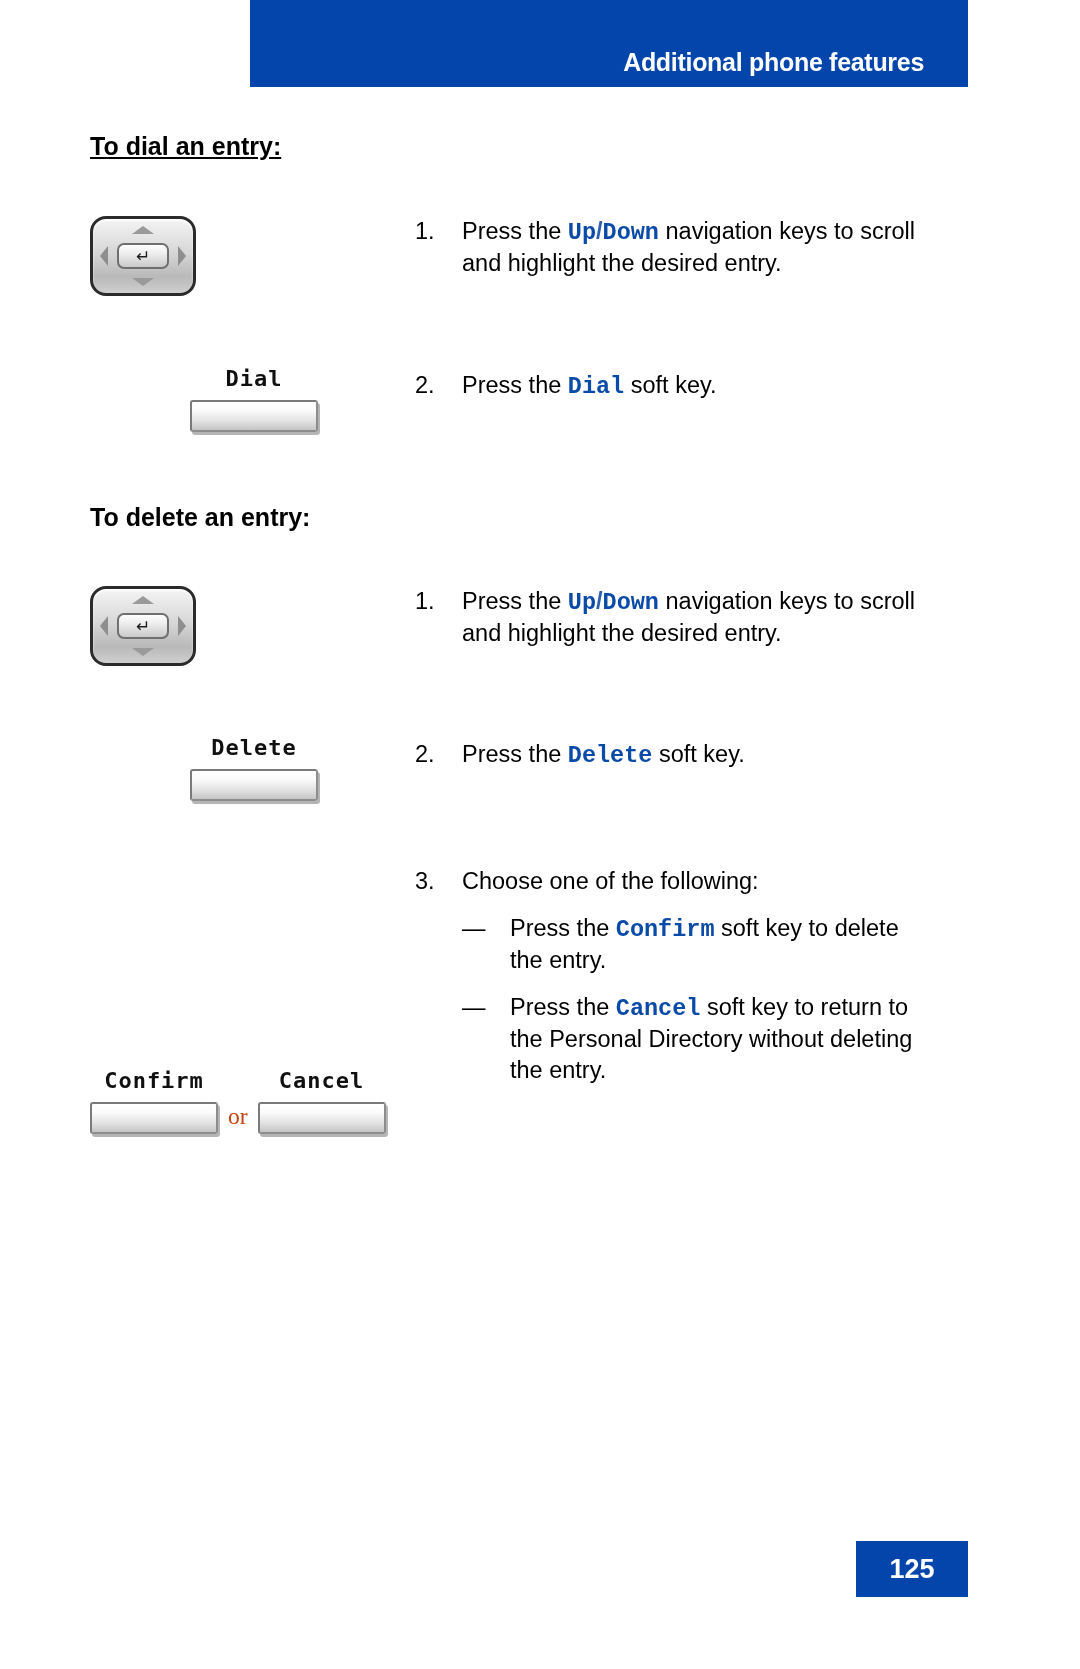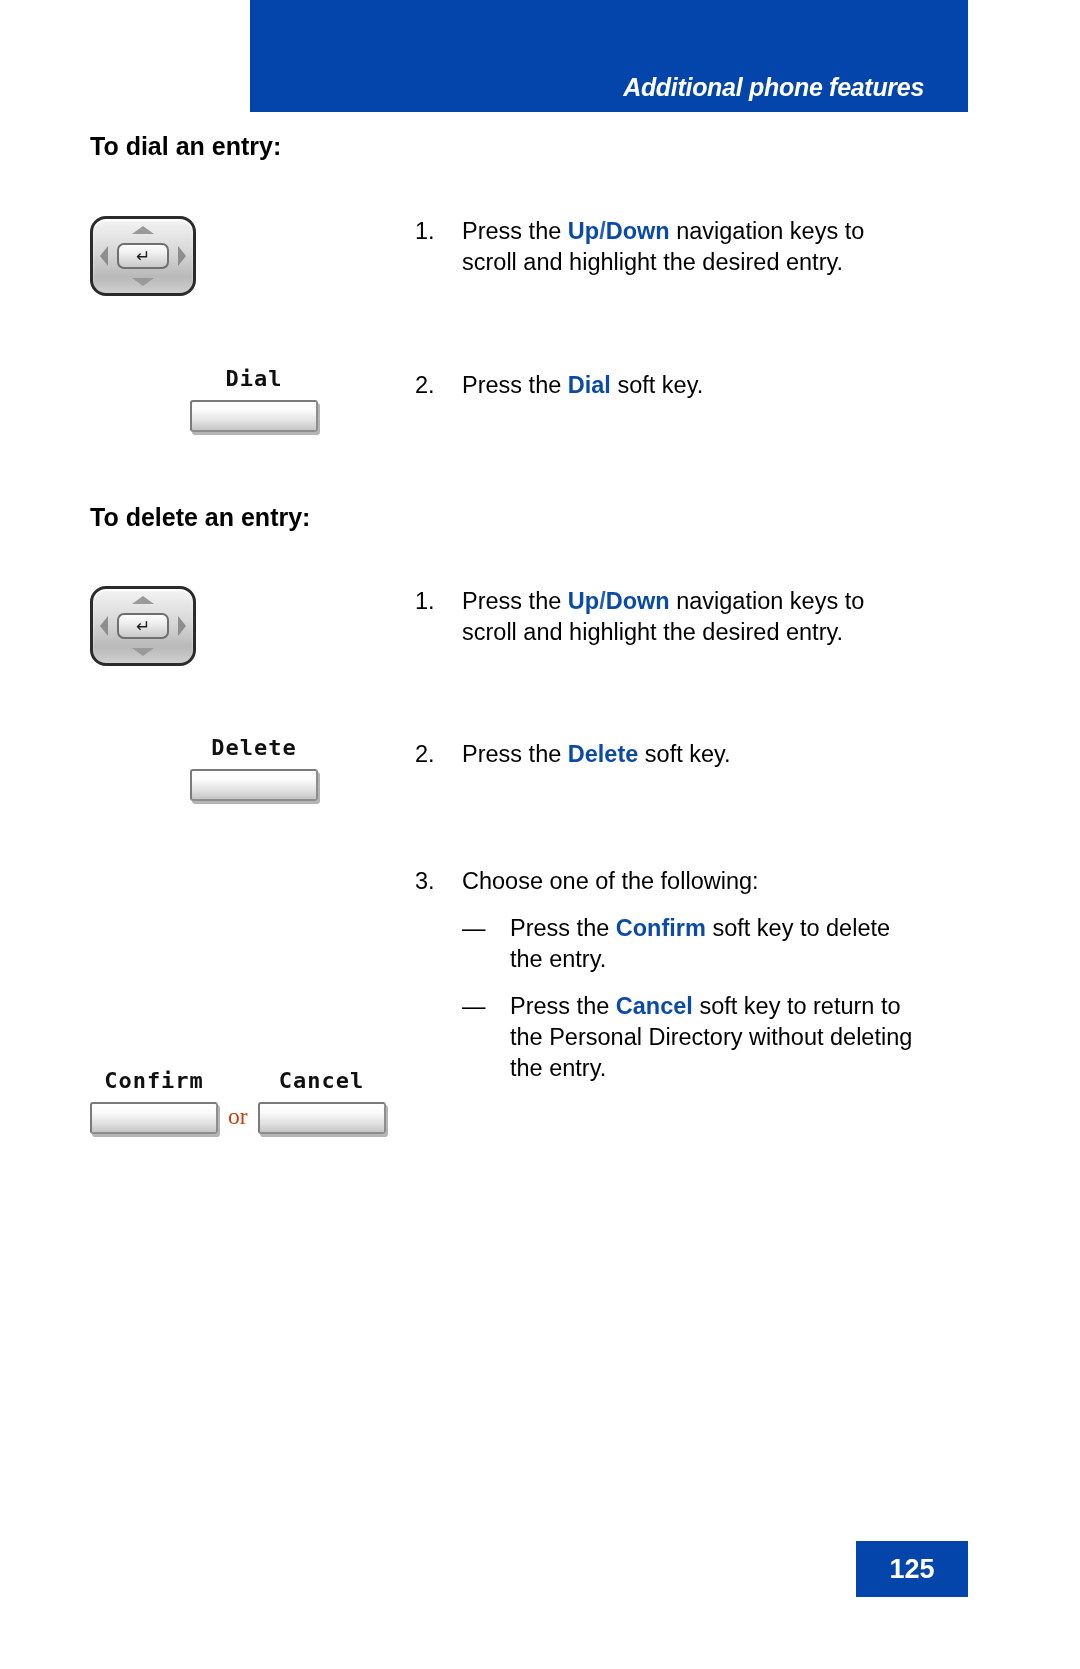--- a/index.html
+++ b/index.html
@@ -14,23 +14,22 @@
     position: relative;
     overflow: hidden;
   }
 
   
   .header-band {
     position: absolute;
     left: 250px;
     top: 0;
     width: 718px;
-    height: 112px;
+    height: 87px;
     background: #0445ab;
-    font-style: italic;
   }
   .header-title {
     position: absolute;
     right: 44px;
     bottom: 10px;
     color: #ffffff;
     font-size: 25px;
     font-weight: bold;
     letter-spacing: -0.3px;
     font-family: "Liberation Sans", sans-serif;
@@ -47,21 +46,21 @@
   }
 
   .section-heading {
     position: absolute;
     left: 90px;
     font-size: 25px;
     font-weight: bold;
     color: #000000;
     white-space: nowrap;
   }
-  #heading-dial  { top: 132px; }
+  #heading-dial  { top: 132px; text-decoration: underline; }
   #heading-delete{ top: 503px; }
 
   
   .step-row {
     position: absolute;
     left: 0;
     width: 1080px;
   }
   .step-art {
     position: absolute;
@@ -86,20 +85,21 @@
     font-size: 23.5px;
     color: #000000;
   }
   .step-body {
     margin-left: 47px;
     display: block;
   }
   .kw {
     color: #0a4aa8;
     font-weight: bold;
+    font-family: Liberation Mono, monospace;
   }
   .kw-sep {
     color: #2a5fb4;
     font-weight: bold;
   }
 
   
   .navkey {
     position: relative;
     width: 106px;

